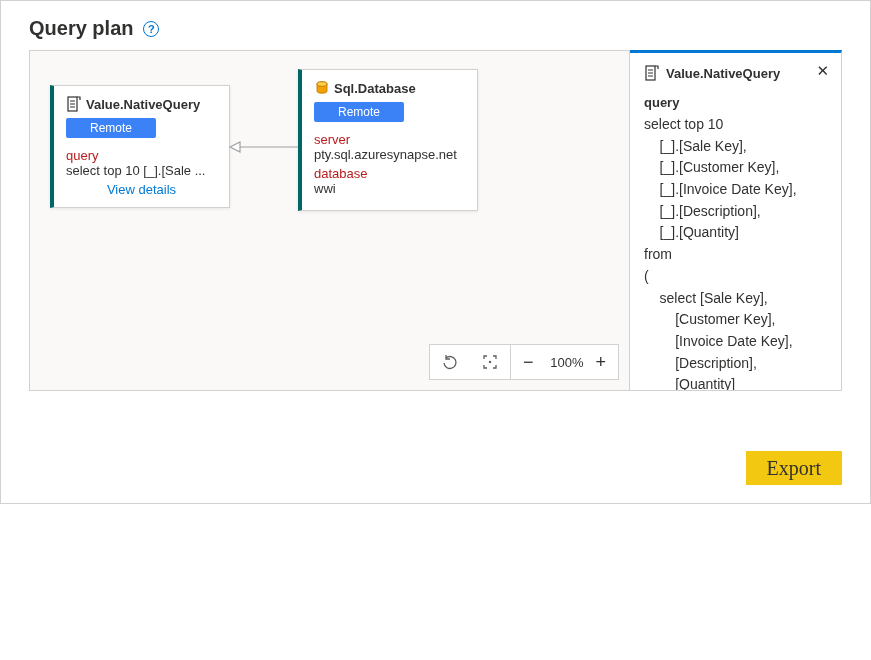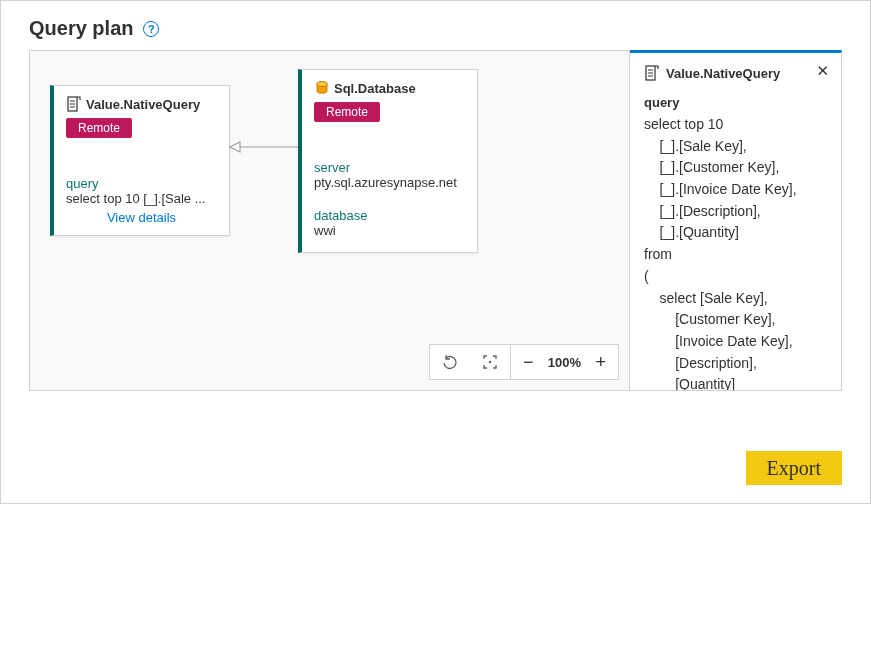--- a/index.html
+++ b/index.html
@@ -68,31 +68,31 @@
     display: flex;
     align-items: center;
     gap: 4px;
     font-weight: 600;
     font-size: 13px;
     margin-bottom: 6px;
   }
   .node-title svg, .panel-title svg { flex-shrink: 0; }
   .badge {
     display: inline-block;
-    background: #be185d;
+    background: #3b82f6;
     color: #fff;
     font-size: 12px;
-    padding: 3px 12px;
+    padding: 3px 24px;
     border-radius: 2px;
-    margin-bottom: 20px;
+    margin-bottom: 8px;
   }
   .kv-label {
     font-size: 13px;
-    color: #0f766e;
-    margin-top: 18px;
+    color: #b91c1c;
+    margin-top: 2px;
   }
   .kv-value {
     font-size: 13px;
     color: #323130;
     margin-bottom: 4px;
   }
   .view-details {
     text-align: center;
     color: #0078d4;
     font-size: 13px;
@@ -123,21 +123,21 @@
   .zoom-sep {
     width: 1px;
     background: #d1d1d1;
   }
   .zoom-level {
     display: flex;
     align-items: center;
     gap: 12px;
     padding: 0 12px;
   }
-  .zoom-level span.label { min-width: 38px; text-align: center; font-weight: bold; }
+  .zoom-level span.label { min-width: 38px; text-align: right; }
   .side-panel {
     width: 212px;
     border: 1px solid #d1d1d1;
     border-left: none;
     border-top: 3px solid #0078d4;
     background: #fff;
     padding: 12px 14px;
     position: relative;
     overflow: hidden;
   }

